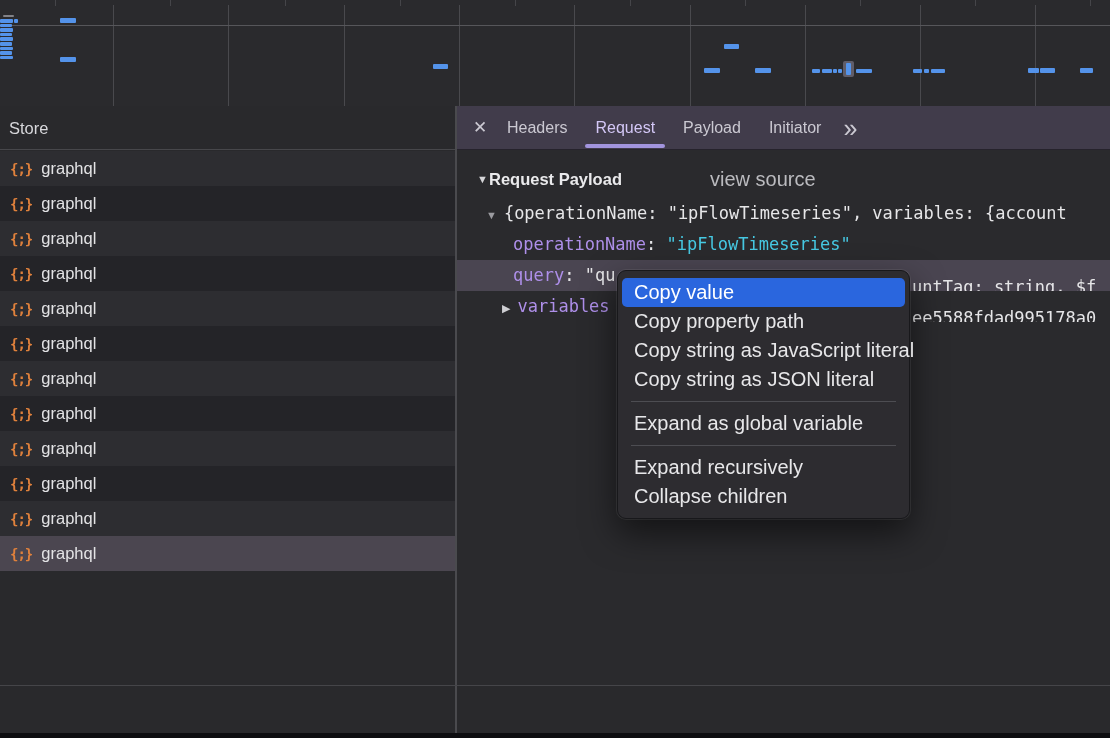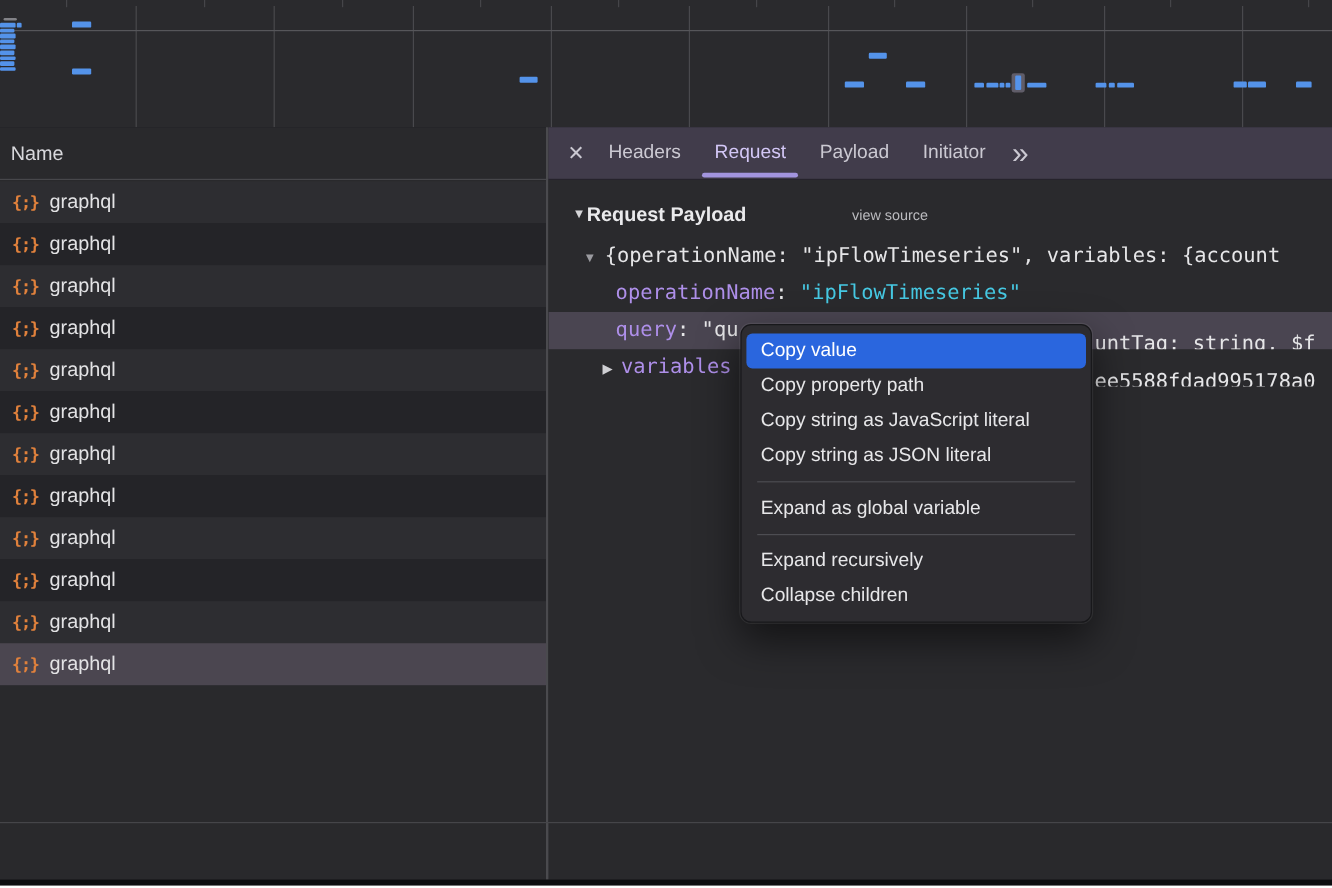--- a/index.html
+++ b/index.html
@@ -43,21 +43,21 @@
   .tab.selected{color:#d3c7f6;}
   .tab.selected::after{content:"";position:absolute;left:1px;right:1px;bottom:2px;height:3.5px;
        background:#a294de;border-radius:2px;}
   #overflow-btn{margin-left:8px;color:#cbc9d2;font-size:25px;line-height:40px;cursor:pointer;}
 
   
   #content{position:absolute;left:457px;top:150px;width:653px;height:535px;background:#2a2a2d;overflow:hidden;}
   #section-row{position:relative;height:30px;margin:14px 0 4px 0;line-height:30px;}
   #section-tri{position:absolute;left:20px;font-size:11px;color:#d5d5d8;}
   #section-title{position:absolute;left:32px;font-weight:700;font-size:16.5px;color:#eaeaec;}
-  #view-source{position:absolute;left:253px;font-size:12px;color:#bbbbbf;cursor:pointer;}
+  #view-source{position:absolute;left:253px;font-size:20px;color:#bbbbbf;cursor:pointer;}
   .prow{position:relative;height:31px;line-height:31px;white-space:pre;overflow:hidden;
         font-family:"DejaVu Sans Mono",monospace;font-size:17px;color:#e6e6e8;}
   .prow .tri{font-family:"Liberation Sans",sans-serif;font-size:11px;color:#9b9ba0;margin-right:7px;}
   .tri-w{color:#cfcfd3 !important;}
   .k{color:#ae8fe9;}
   .s{color:#46c8e2;}
   #row-preview{padding-left:29px;}
   #row-op{padding-left:56px;}
   #row-query{padding-left:56px;background:#4a4551;}
   #row-vars{padding-left:45px;}
@@ -65,21 +65,21 @@
 
   
   #hline-bottom{position:absolute;left:0;top:685px;width:1110px;height:1px;background:#454549;}
   #strip-black{position:absolute;left:0;top:733px;width:1110px;height:5px;background:#0d0d10;}
   #strip-white{position:absolute;left:0;top:738px;width:1110px;height:2px;background:#ffffff;}
 
   
   #context-menu{position:absolute;left:617px;top:270px;width:293px;box-sizing:border-box;
       background:#2d2c30;border:1px solid #18181b;border-radius:9px;padding:7px 0;
       box-shadow:0 0 0 1px rgba(255,255,255,0.07), 0 14px 34px rgba(0,0,0,0.55);}
-  .mi{height:29px;line-height:29px;padding-left:16px;font-size:16px;color:#e7e7e9;cursor:default;
+  .mi{height:29px;line-height:29px;padding-left:16px;font-size:20px;color:#e7e7e9;cursor:default;
       white-space:nowrap;}
   .mi.sel{margin:0 4px;padding-left:12px;background:#2a66de;border-radius:5px;color:#ffffff;}
   .msep{height:1px;background:#4d4d52;margin:7px 13px;}
 </style>
 </head>
 <body>
 
 <div id="stage">
 
   <div id="overview">
@@ -128,21 +128,21 @@
       <div class="bar bar-i" style="left: 846px; top: 63px; width: 5px; height: 12px;"></div>
       <div class="bar bar-b" style="left: 856px; top: 69px; width: 16px; height: 4px;"></div>
       <div class="bar bar-b" style="left: 913px; top: 69px; width: 9px; height: 4px;"></div>
       <div class="bar bar-b" style="left: 924px; top: 69px; width: 5px; height: 4px;"></div>
       <div class="bar bar-b" style="left: 931px; top: 69px; width: 14px; height: 4px;"></div>
       <div class="bar bar-b" style="left: 1028px; top: 68px; width: 11px; height: 5px;"></div>
       <div class="bar bar-b" style="left: 1040px; top: 68px; width: 15px; height: 5px;"></div>
       <div class="bar bar-b" style="left: 1080px; top: 68px; width: 13px; height: 5px;"></div>
     </div>
 
-  <div id="name-header">Name</div>
+  <div id="name-header">Store</div>
   <div id="request-list">
       <div class="nrow">
         <span class="nicon">{;}</span>
         <span class="nlabel">graphql</span>
       </div>
       <div class="nrow">
         <span class="nicon">{;}</span>
         <span class="nlabel">graphql</span>
       </div>
       <div class="nrow">

